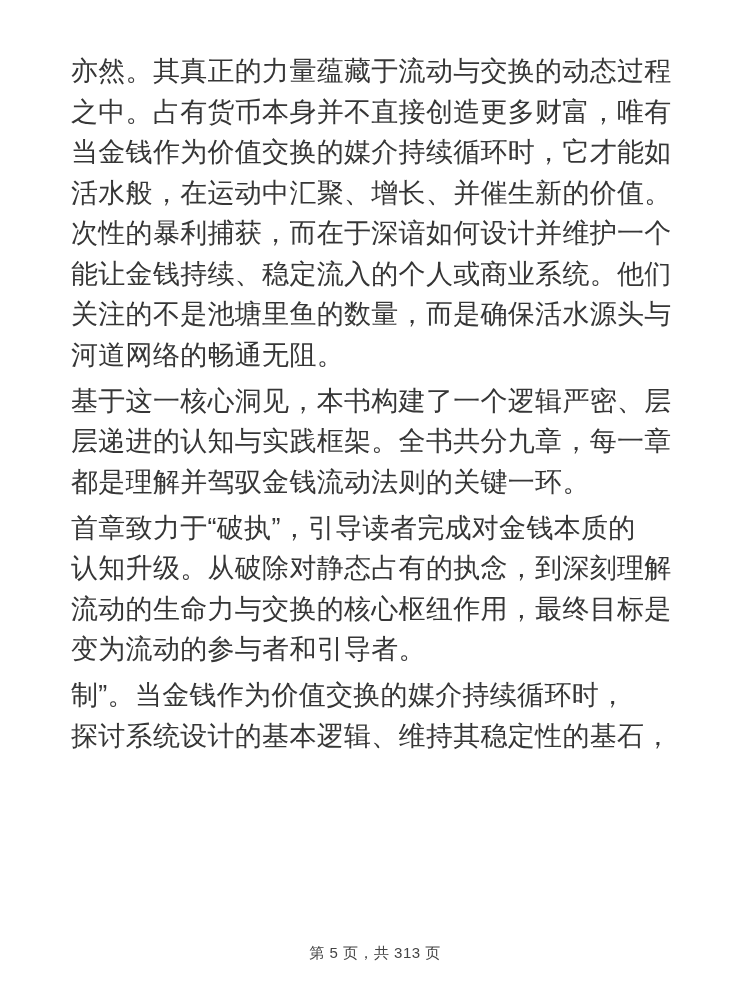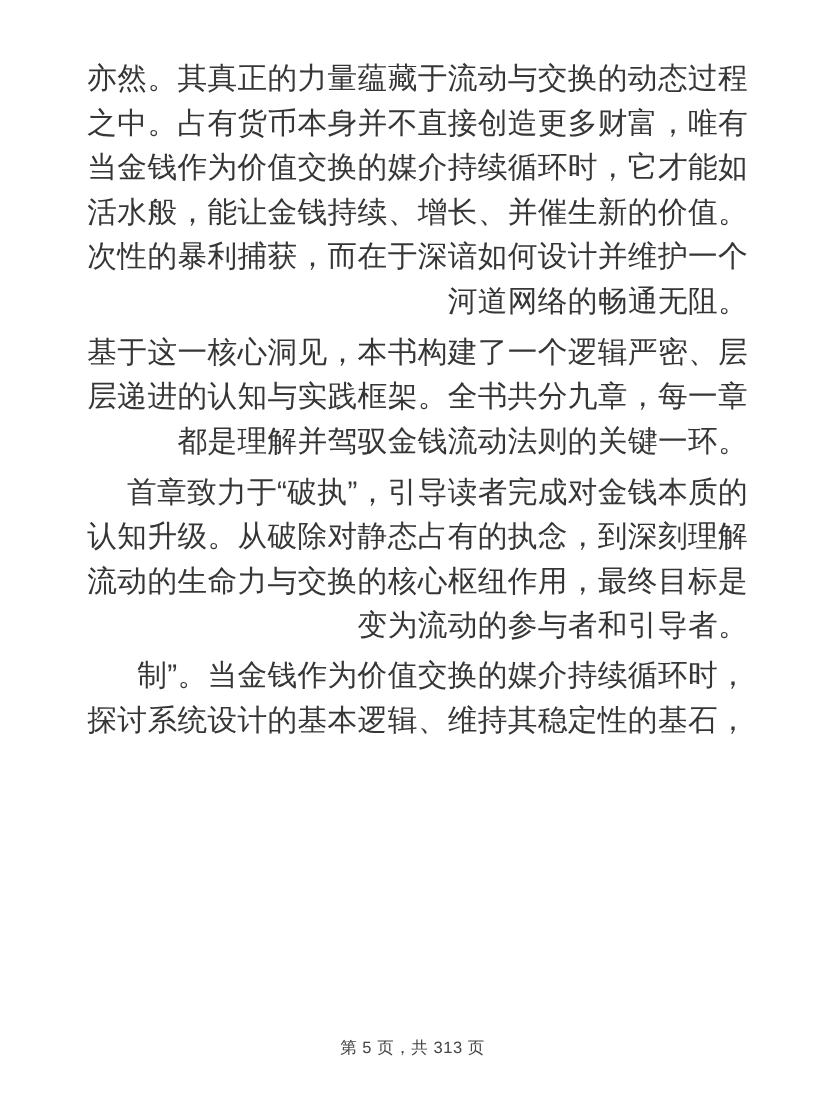--- a/index.html
+++ b/index.html
@@ -14,21 +14,20 @@
     background: #ffffff;
     overflow: hidden;
     font-family: "Liberation Sans", sans-serif;
     color: #363636;
   }
   .content {
     position: absolute;
     top: 51px;
     left: 71px;
     right: 70px;
-    text-align: right;
   }
   .paragraph {
     margin: 0 0 5.5px 0;
     padding: 0;
   }
   .text-line {
     display: block;
     height: 40.5px;
     line-height: 40.5px;
     font-size: 27px;
@@ -51,22 +50,24 @@
 </head>
 <body>
 
 <div class="page">
   <div class="content">
 
     <div class="paragraph">
       <span class="text-line">亦然。其真正的力量蕴藏于流动与交换的动态过程</span>
       <span class="text-line">之中。占有货币本身并不直接创造更多财富，唯有</span>
       <span class="text-line">当金钱作为价值交换的媒介持续循环时，它才能如</span>
-      <span class="text-line">活水般，能让金钱持续、增长、并催生新的价值。</span>
+      <span class="text-line">活水般，在运动中汇聚、增长、并催生新的价值。</span>
       <span class="text-line">次性的暴利捕获，而在于深谙如何设计并维护一个</span>
+      <span class="text-line">能让金钱持续、稳定流入的个人或商业系统。他们</span>
+      <span class="text-line">关注的不是池塘里鱼的数量，而是确保活水源头与</span>
       <span class="text-line">河道网络的畅通无阻。</span>
     </div>
 
     <div class="paragraph">
       <span class="text-line">基于这一核心洞见，本书构建了一个逻辑严密、层</span>
       <span class="text-line">层递进的认知与实践框架。全书共分九章，每一章</span>
       <span class="text-line">都是理解并驾驭金钱流动法则的关键一环。</span>
     </div>
 
     <div class="paragraph">

